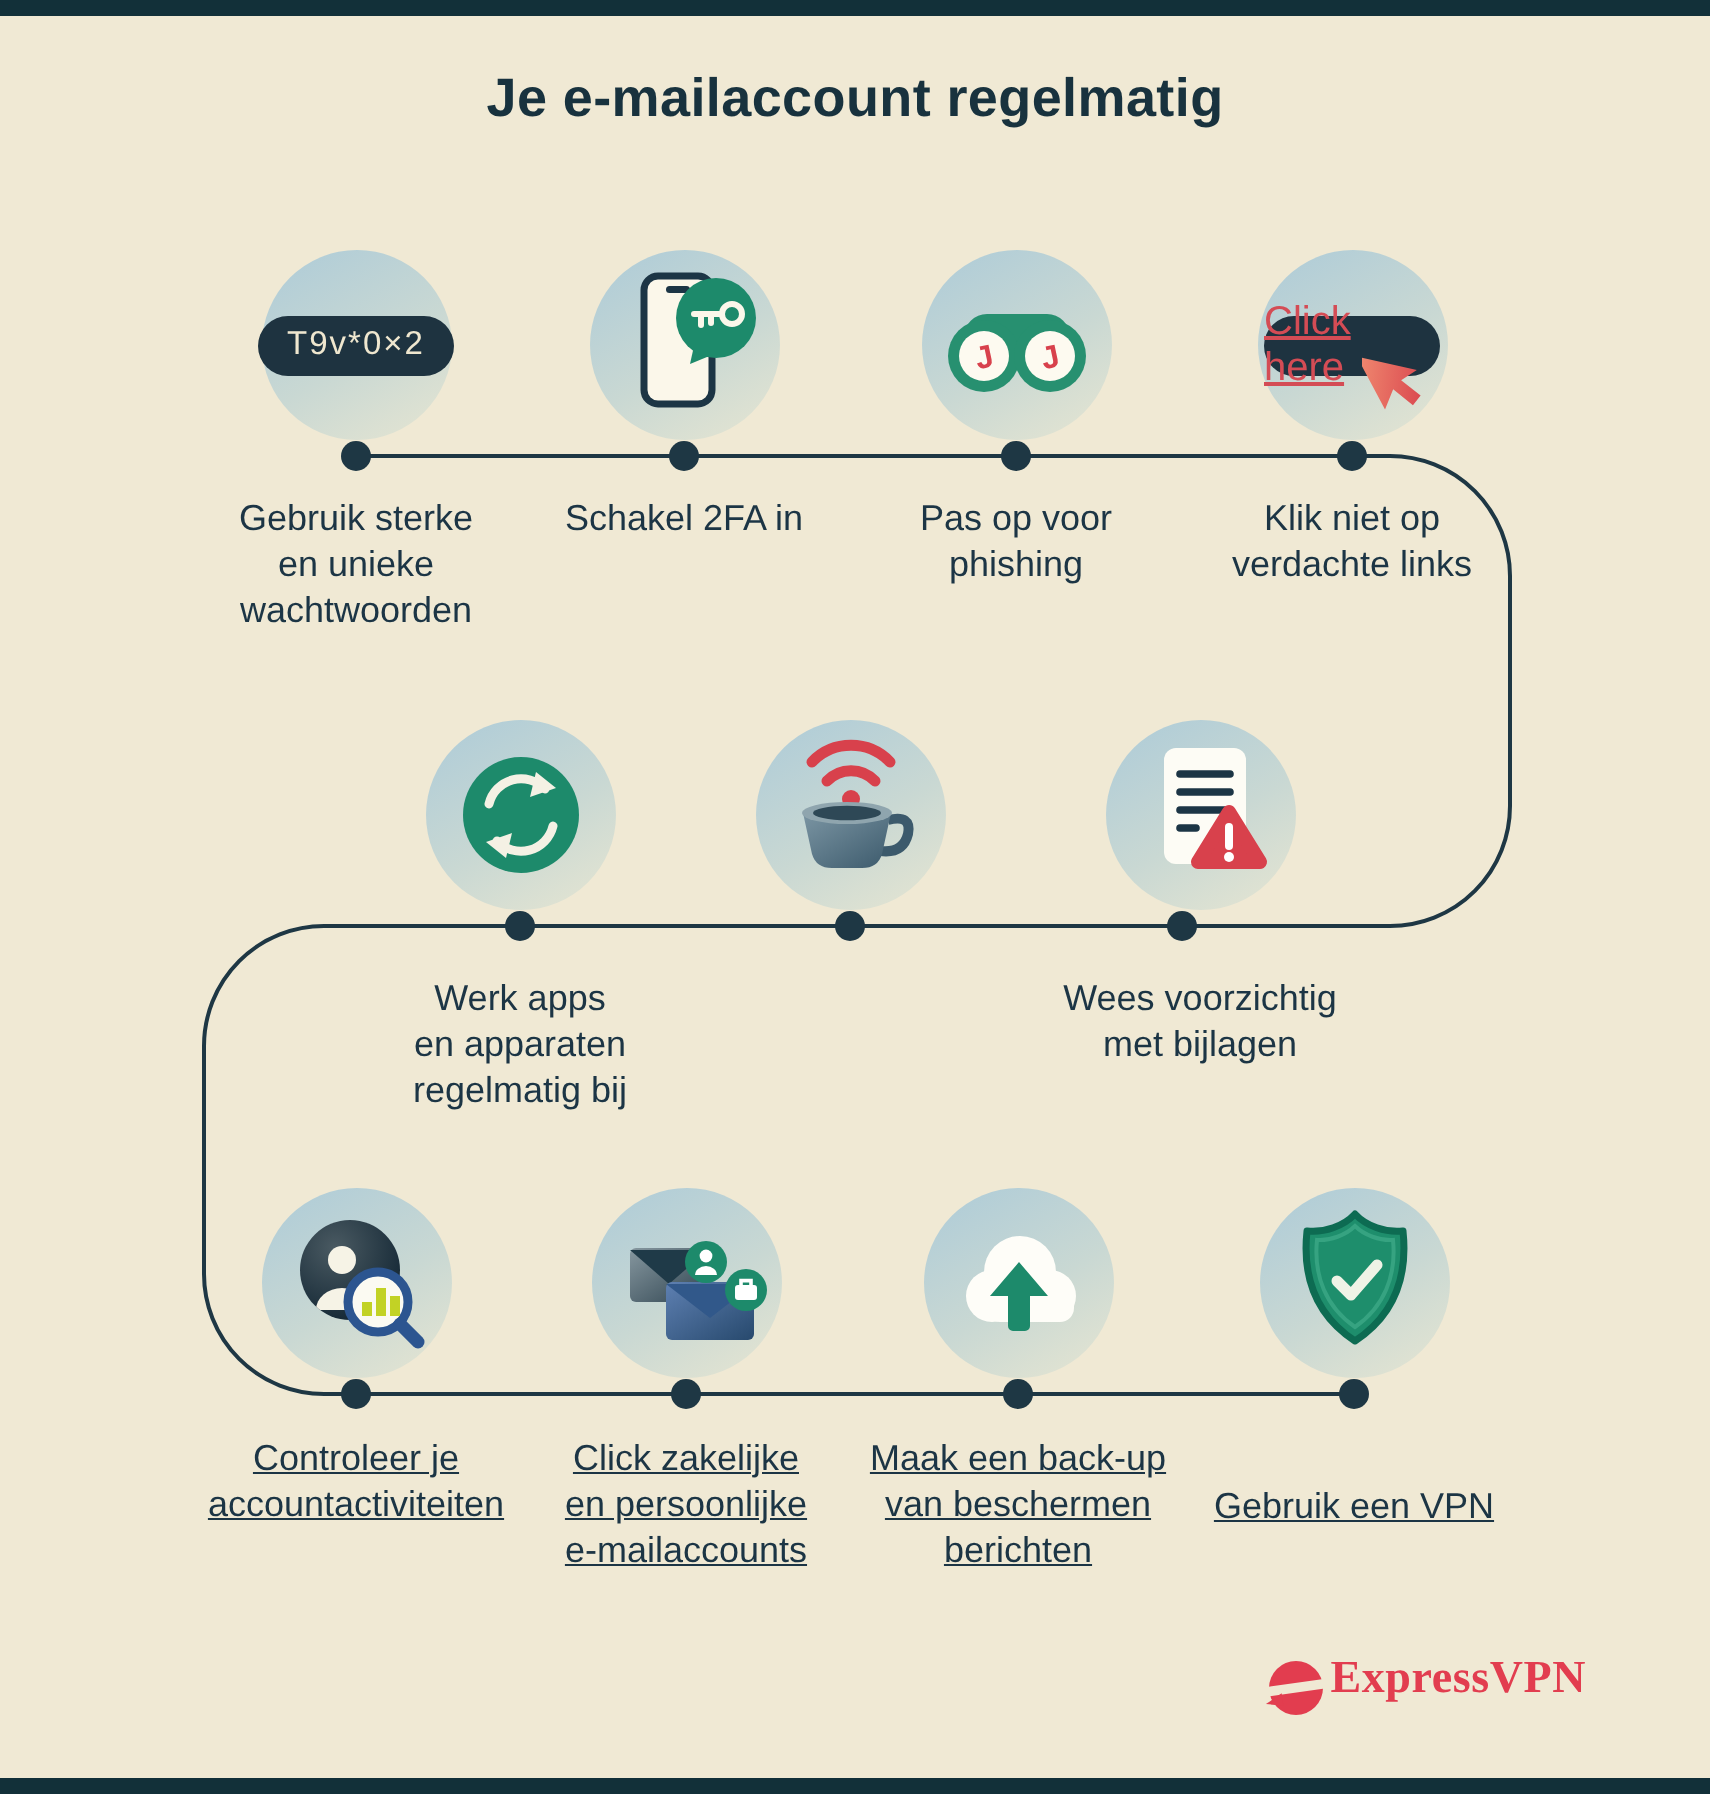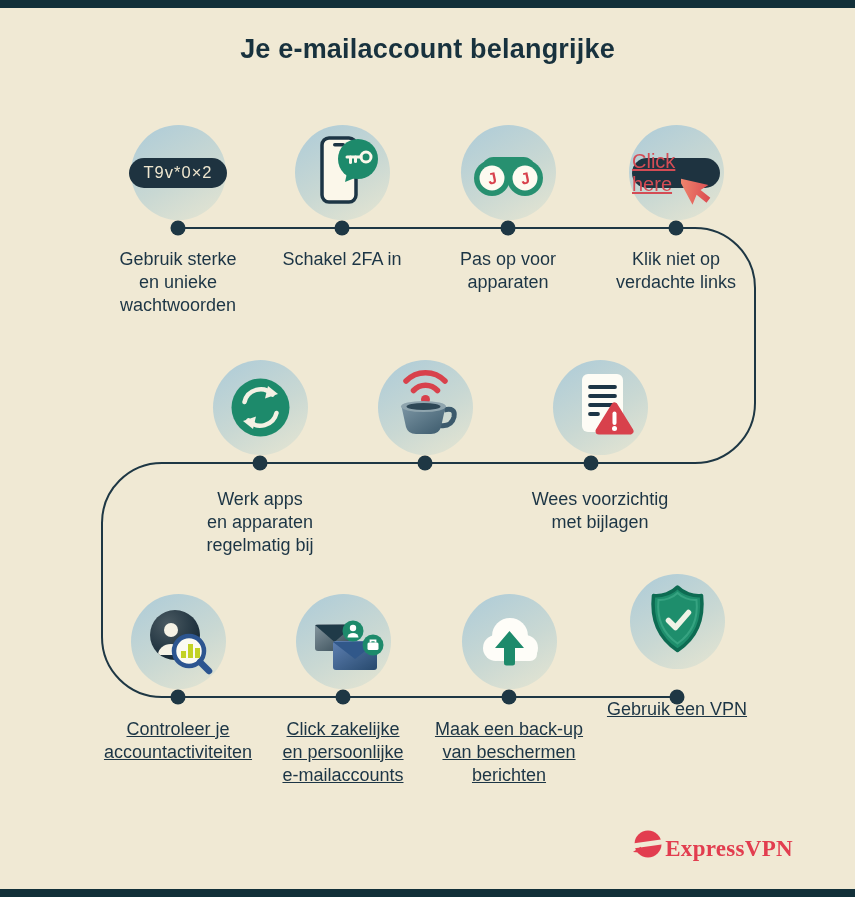--- a/index.html
+++ b/index.html
@@ -32,35 +32,35 @@
     background:#1e3340;color:#efe7cf;display:flex;align-items:center;justify-content:center;
   }
   .pw-pill{width:98px;height:30px;border-radius:15px;font-size:16.5px;letter-spacing:1px;}
   .click-pill{
     width:88px;height:30px;border-radius:15px;font-size:20px;
     color:#d44c55;text-decoration:underline;
   }
   .cursor-svg{position:absolute;left:52px;top:44px;}
   .brand{
     position:absolute;top:826px;right:62px;height:36px;
-    display:flex;align-items:flex-end;gap:0;
+    display:flex;align-items:flex-start;gap:0;
   }
   .brand-name{
     font-family:"Liberation Serif",serif;font-weight:700;
     font-size:23px;color:#e23d4f;letter-spacing:.3px;
   }
 </style>
 </head>
 <body>
 
 <div class="canvas">
 
   <div class="edge-bar edge-top"></div>
 
-  <div class="title">Je e-mailaccount belangrijke</div>
+  <div class="title">Je e-mailaccount regelmatig</div>
 
   <svg class="connector" width="855" height="897" viewBox="0 0 855 897">
     <path d="M 178 228 H 695 A 60 60 0 0 1 755 288 V 403 A 60 60 0 0 1 695 463 H 162 A 60 60 0 0 0 102 523 V 637 A 60 60 0 0 0 162 697 H 677" fill="none" stroke="#1e3744" stroke-width="2"></path>
     <g fill="#1e3744">
       <circle cx="178" cy="228" r="7.5"></circle>
       <circle cx="342" cy="228" r="7.5"></circle>
       <circle cx="508" cy="228" r="7.5"></circle>
       <circle cx="676" cy="228" r="7.5"></circle>
       <circle cx="260" cy="463" r="7.5"></circle>
       <circle cx="425" cy="463" r="7.5"></circle>
@@ -107,21 +107,21 @@
           <circle cx="31" cy="53" r="18"></circle>
           <circle cx="64" cy="53" r="18"></circle>
         </g>
         <circle cx="31" cy="53" r="12.5" fill="#fdfaf0"></circle>
         <circle cx="64" cy="53" r="12.5" fill="#fdfaf0"></circle>
         <text x="31" y="59" text-anchor="middle" font-size="16" font-weight="bold" fill="#d8414c" transform="rotate(-12 31 53)">J</text>
         <text x="64" y="59" text-anchor="middle" font-size="16" font-weight="bold" fill="#d8414c" transform="rotate(-12 64 53)">J</text>
       </svg>
     </div>
     <div class="step-label">Pas op voor
-apparaten</div>
+phishing</div>
   </div>
 
   <div class="step row1" style="left:576px;top:125px;">
     <div class="icon-circle">
       <div class="pill click-pill">Click here</div>
       <svg class="cursor-svg" width="36" height="40" viewBox="0 0 18 24">
         <defs>
           <linearGradient id="curg" x1="0" y1="0" x2="1" y2="1">
             <stop offset="0" stop-color="#f08a70"></stop>
               <stop offset="1" stop-color="#d8414c"></stop>
@@ -264,21 +264,21 @@
           <rect x="31" y="52" width="44" height="15" rx="7"></rect>
         </g>
         <path d="M47.5 37 L62 54 H53 V69 a2.5 2.5 0 0 1 -2.5 2.5 h-6 a2.5 2.5 0 0 1 -2.5 -2.5 V54 h-9 Z" fill="#1d8a6b"></path>
       </svg>
     </div>
     <div class="step-label">Maak een back-up
 van beschermen
 berichten</div>
   </div>
 
-  <div class="step row3" style="left:577px;top:574px;">
+  <div class="step row3" style="left:577px;top:594px;gap:24px;">
     <div class="icon-circle">
       <svg width="95" height="95" viewBox="0 0 95 95">
         <path d="M47.5 13 C53 19 63 22.5 71.5 21.5 C74 45 66.5 64 47.5 76.5 C28.5 64 21 45 23.5 21.5 C32 22.5 42 19 47.5 13 Z" fill="#1e8e6c" stroke="#0d6b52" stroke-width="3.5" stroke-linejoin="round"></path>
         <path d="M47.5 19 C52 23.5 60 26.5 66.5 26 C68.3 44 62 59.5 47.5 69.5 C33 59.5 26.7 44 28.5 26 C35 26.5 43 23.5 47.5 19 Z" fill="none" stroke="#36a381" stroke-width="2"></path>
         <path d="M38.5 46.5 L45.5 53.5 L58.5 38.5" stroke="#eff3e6" stroke-width="5.5" fill="none" stroke-linecap="round" stroke-linejoin="round"></path>
       </svg>
     </div>
     <div class="step-label">Gebruik een VPN</div>
   </div>
 

